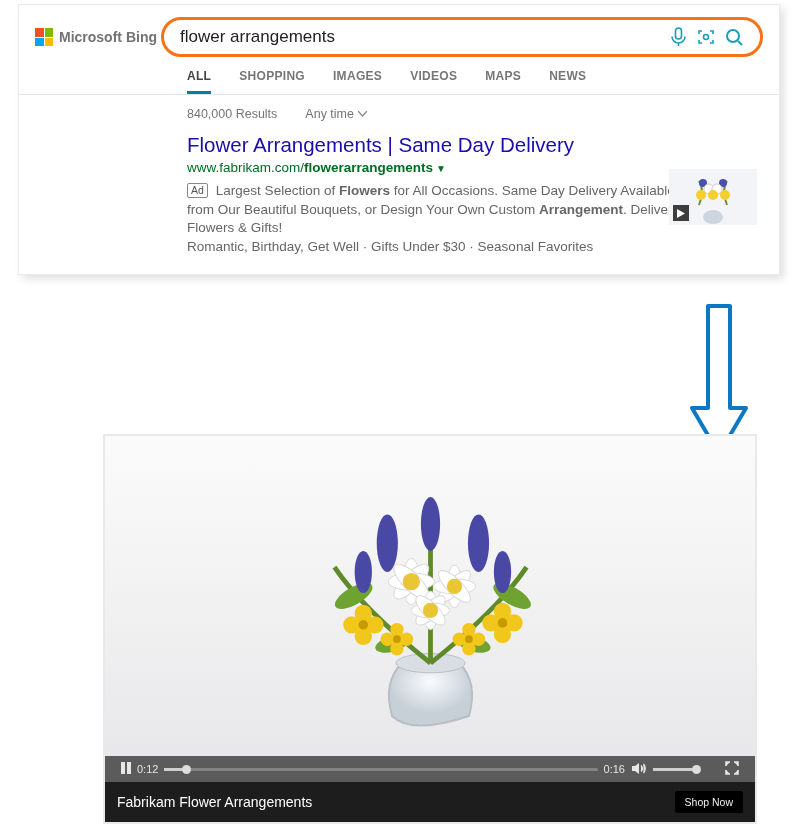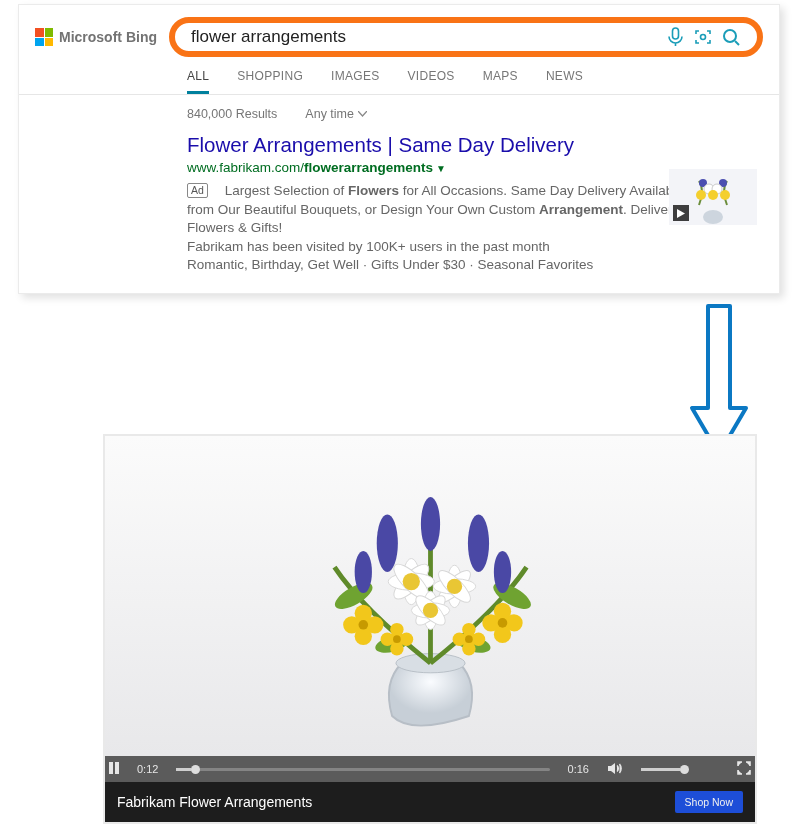--- a/index.html
+++ b/index.html
@@ -16,49 +16,49 @@
     left: 18px; top: 4px;
     width: 762px;
     background: #fff;
     border: 1px solid #ebebeb;
     box-shadow: 4px 4px 8px rgba(0,0,0,.12);
   }
   .serp-header {
     display: flex;
     align-items: center;
     padding: 12px 16px 8px 16px;
-    gap: 12px;
+    gap: 4px;
   }
   .logo { display: flex; align-items: center; gap: 6px; }
   .logo-tiles { width: 18px; height: 18px; display: grid; grid-template-columns: 1fr 1fr; grid-template-rows: 1fr 1fr; gap: 1px; }
   .logo-tiles span:nth-child(1){background:#f25022;}
   .logo-tiles span:nth-child(2){background:#7fba00;}
   .logo-tiles span:nth-child(3){background:#00a4ef;}
   .logo-tiles span:nth-child(4){background:#ffb900;}
   .logo-text { color:#737373; font-size:14px; font-weight:600; }
   .searchbar {
     flex: 1;
     display: flex;
     align-items: center;
     height: 40px;
-    border: 6px solid #f97316;
+    border: 3px solid #f97316;
     border-radius: 20px;
     padding: 0 12px 0 16px;
     background:#fff;
   }
   .searchbar input {
     flex:1; border:none; outline:none; font-size:17px; color:#222;
     background:transparent;
   }
   .searchbar .sicon { width:28px; display:flex; justify-content:center; align-items:center; }
   .searchbar .sicon svg { stroke:#1a9db8; fill:none; }
   .tabs {
     display:flex; gap:28px;
     padding: 4px 0 0 168px;
-    font-size:12px; color:#767676; font-weight:400; letter-spacing:.3px;
+    font-size:12px; color:#767676; font-weight:700; letter-spacing:.3px;
   }
   .tab { padding-bottom:8px; cursor:pointer; }
   .tab.active { color:#444; border-bottom:3px solid #00809d; }
   .divider { height:1px; background:#e6e6e6; }
   .meta {
     display:flex; gap:28px; align-items:flex-start;
     padding: 12px 0 10px 168px;
     font-size:12.5px; color:#767676;
   }
   .anytime { display:flex; align-items:center; gap:4px; cursor:pointer; }
@@ -68,21 +68,21 @@
     position:relative;
   }
   .result-title {
     color:#1a0dab; font-size:20.5px; font-weight:400; margin-bottom:2px;
   }
   .result-url-line { color:#006d21; font-size:13.5px; margin-bottom:4px; }
   .result-url-line .bold { font-weight:700; }
   .result-url-line .chev { color:#006d21; font-size:10px; padding-left:3px; }
   .ad-badge {
     display:inline-block; border:1px solid #888; color:#555;
-    font-size:10.5px; padding:0 3px; border-radius:2px; margin-right:17px;
+    font-size:10.5px; padding:0 3px; border-radius:2px; margin-right:8px;
     line-height:13px; vertical-align:1px;
   }
   .ratings-label { color:#1a0dab; }
   .thumb {
     position:absolute; right:22px; top:38px;
     width:88px; height:56px;
     background:#eef1f5;
   }
   .thumb svg.flower { width:100%; height:100%; }
   .thumb .play {
@@ -106,38 +106,38 @@
   }
   .video {
     width:100%; height:320px;
     background:linear-gradient(#fbfbfb,#e8e8ea);
     display:flex; align-items:center; justify-content:center;
   }
   .video svg { width:70%; height:90%; }
   .controls {
     height:26px;
     background:rgba(40,40,40,.75);
-    display:flex; align-items:center; gap:18px;
-    padding:0 4px;
+    display:flex; align-items:center; gap:6px;
+    padding:0 16px;
     color:#e6e6e6; font-size:11px;
   }
   .controls .bar {
     flex:1; height:3px; background:rgba(255,255,255,.25);
     position:relative; border-radius:2px;
   }
   .controls .bar .fill { position:absolute; left:0; top:0; height:100%; width:4%; background:#cfcfcf; }
   .controls .bar .knob { position:absolute; left:4%; top:-3px; width:9px; height:9px; border-radius:50%; background:#ddd; }
   .controls svg { stroke:#e6e6e6; fill:#e6e6e6; }
   .titlebar {
     height:40px; background:#1d1d1d;
     display:flex; align-items:center; justify-content:space-between;
     padding:0 12px; color:#fff; font-size:14px;
   }
   .shopbtn {
-    background:#1d4ed8; color:#f0f0f0; font-size:10.5px;
+    background:#000000; color:#f0f0f0; font-size:10.5px;
     padding:5px 10px; border-radius:2px; cursor:pointer;
   }
 </style>
 </head>
 <body>
 
 <div class="serp">
 
   <div class="serp-header">
     <div class="logo">
@@ -193,21 +193,20 @@
   </div>
 
   <div class="result">
     <a class="result-title">Flower Arrangements | Same Day Delivery</a>
     <div class="result-url-line">
       <span>www.fabrikam.com/</span><span class="bold">flowerarrangements</span><span class="chev">▼</span>
     </div>
     <div>
       <span class="ad-badge">Ad</span><span>Largest Selection of </span><b>Flowers</b><span> for All Occasions. Same Day Delivery Available. Choose from Our Beautiful Bouquets, or Design Your Own Custom </span><b>Arrangement</b><span>. Deliver Smiles. Shop Flowers &amp; Gifts!</span>
     </div>
-    <div>Fabrikam has been visited by 100K+ users in the past month</div>
     <div>Romantic, Birthday, Get Well · Gifts Under $30 · Seasonal Favorites</div>
 
     <div class="thumb">
       <svg class="flower" viewBox="0 0 88 56">
         <rect width="88" height="56" fill="#f3f4f8"></rect>
         <ellipse cx="44" cy="48" rx="10" ry="7" fill="#cdd5de"></ellipse>
         <g transform="translate(44 30)">
           <path d="M-14 6c4-10 4-18 0-24" stroke="#6b8d3b" stroke-width="2" fill="none"></path>
           <path d="M14 6c-4-10-4-18 0-24" stroke="#6b8d3b" stroke-width="2" fill="none"></path>
           <circle cx="-10" cy="-16" r="4" fill="#4b4fb0"></circle>

